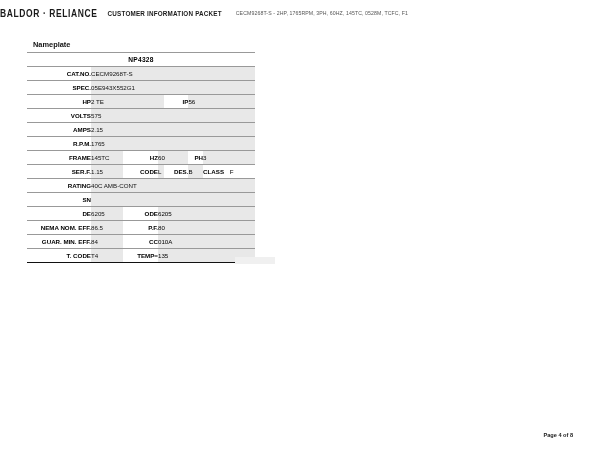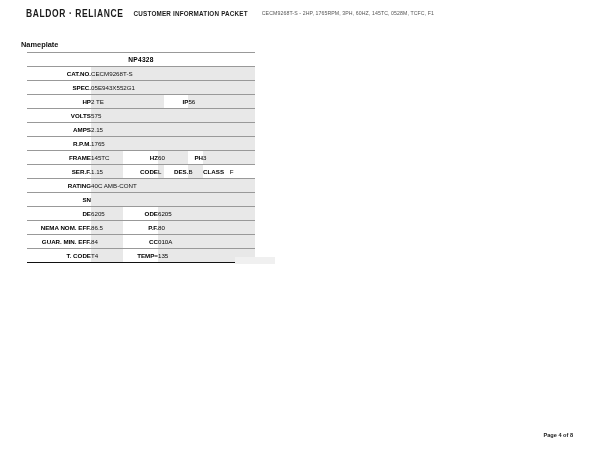--- a/index.html
+++ b/index.html
@@ -18,21 +18,20 @@
 
   
   .doc-header {
     position: absolute;
     left: 0;
     top: 0;
     width: 506px;
     height: 26px;
     display: flex;
     align-items: center;
-    padding-left: 26px;
     box-sizing: border-box;
   }
   .brand-logo {
     font-size: 8.5px;
     font-weight: bold;
     letter-spacing: 0.6px;
     color: #1a1a1a;
     font-family: "Liberation Sans", sans-serif;
     transform: scaleY(1.18);
     white-space: nowrap;
@@ -49,21 +48,21 @@
     font-size: 5.2px;
     color: #555555;
     margin-left: 14px;
     letter-spacing: 0.1px;
     white-space: nowrap;
   }
 
   
   .section-title {
     position: absolute;
-    left: 21px;
+    left: 33px;
     top: 40px;
     font-size: 7.4px;
     font-weight: bold;
     color: #111111;
   }
 
   
   .nameplate {
     position: absolute;
     left: 27px;

